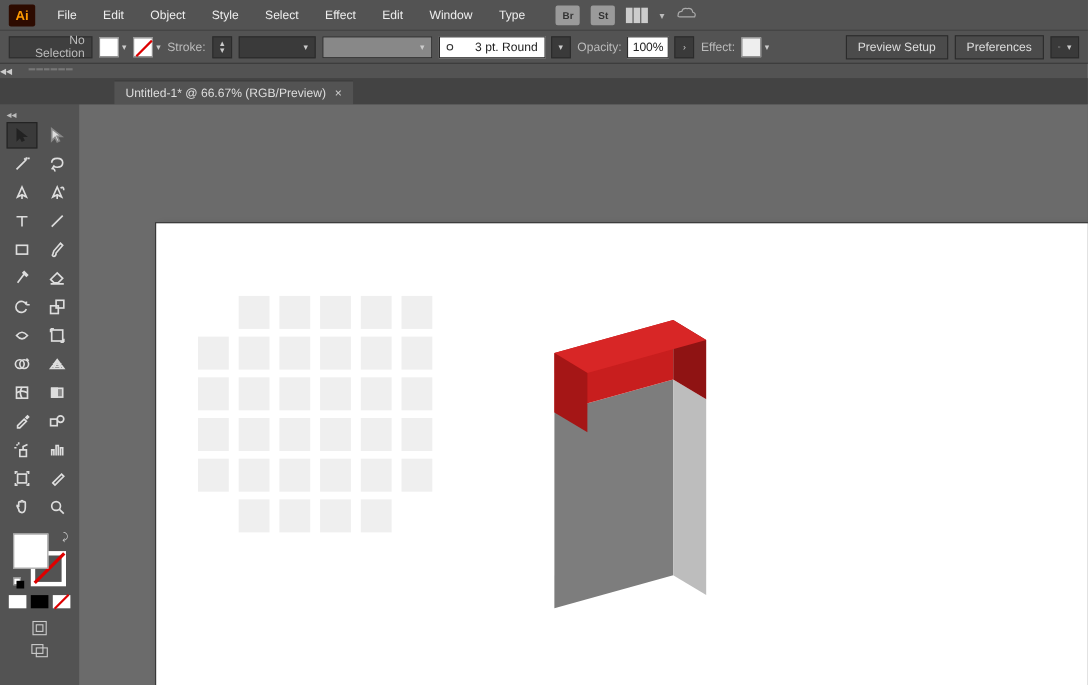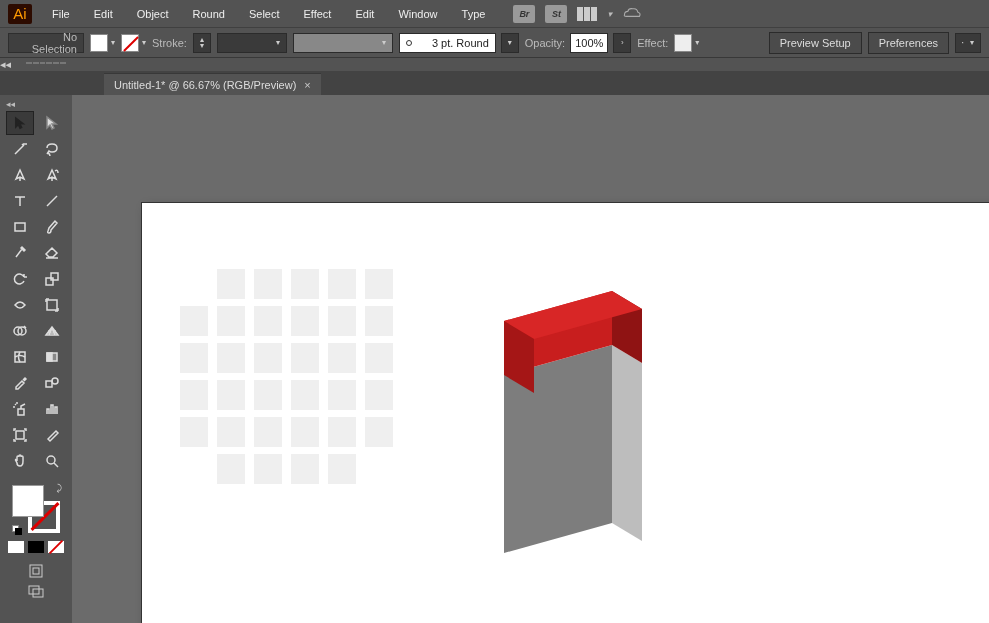--- a/index.html
+++ b/index.html
@@ -1,22 +1,22 @@
 <!DOCTYPE html>
 <html><head>
 <meta charset="utf-8">
 <style>
 * { margin: 0; padding: 0; box-sizing: border-box; font-family: "Segoe UI", Tahoma, sans-serif; }
 body { width: 989px; height: 623px; background: #535353; overflow: hidden; color: #ccc; font-size: 11px; }
 
 
 .menubar { height: 28px; background: #535353; display: flex; align-items: center; padding: 0 8px; gap: 4px; border-bottom: 1px solid #404040; }
-.ai-logo { width: 24px; height: 20px; background: #2d0b00; color: #ff9a00; font-weight: normal; font-size: 15px; display: flex; align-items: center; justify-content: center; border-radius: 2px; margin-right: 6px; }
+.ai-logo { width: 24px; height: 20px; background: #2d0b00; color: #ff9a00; font-weight: bold; font-size: 12px; display: flex; align-items: center; justify-content: center; border-radius: 2px; margin-right: 6px; }
 .menuitem { padding: 4px 10px; color: #eee; cursor: default; }
-.menu-right { margin-left: 14px; display: flex; align-items: center; gap: 10px; font-style: italic; }
+.menu-right { margin-left: 14px; display: flex; align-items: center; gap: 10px; }
 .br-box,.st-box { width: 22px; height: 18px; background: #9a9a9a; color: #333; font-size: 9px; font-weight: bold; display: flex; align-items: center; justify-content: center; border-radius: 2px; }
 .layout-box { width: 20px; height: 14px; display: flex; gap: 1px; }
 .layout-box span { flex: 1; background: #ccc; }
 .chev-down { font-size: 9px; color: #bbb; }
 .cloud-icon svg { width: 20px; height: 14px; }
 
 
 .controlbar { height: 30px; background: #535353; display: flex; align-items: center; padding: 0 8px; gap: 6px; border-bottom: 1px solid #383838; }
 .noselect { width: 76px; height: 20px; background: #3f3f3f; border: 1px solid #2e2e2e; display: flex; align-items: center; padding: 0 6px; color: #bbb; text-align: right; }
 .swatch-wrap { display: flex; align-items: center; gap: 3px; }
@@ -90,21 +90,21 @@
 <body>
 
 
 
 
 <div class="menubar">
   <div class="ai-logo">Ai</div>
   <div class="menuitem">File</div>
   <div class="menuitem">Edit</div>
   <div class="menuitem">Object</div>
-  <div class="menuitem">Round</div>
+  <div class="menuitem">Style</div>
   <div class="menuitem">Select</div>
   <div class="menuitem">Effect</div>
   <div class="menuitem">Edit</div>
   <div class="menuitem">Window</div>
   <div class="menuitem">Type</div>
   <div class="menu-right">
     <div class="br-box">Br</div>
     <div class="st-box">St</div>
     <div class="layout-box">
         <span></span>

